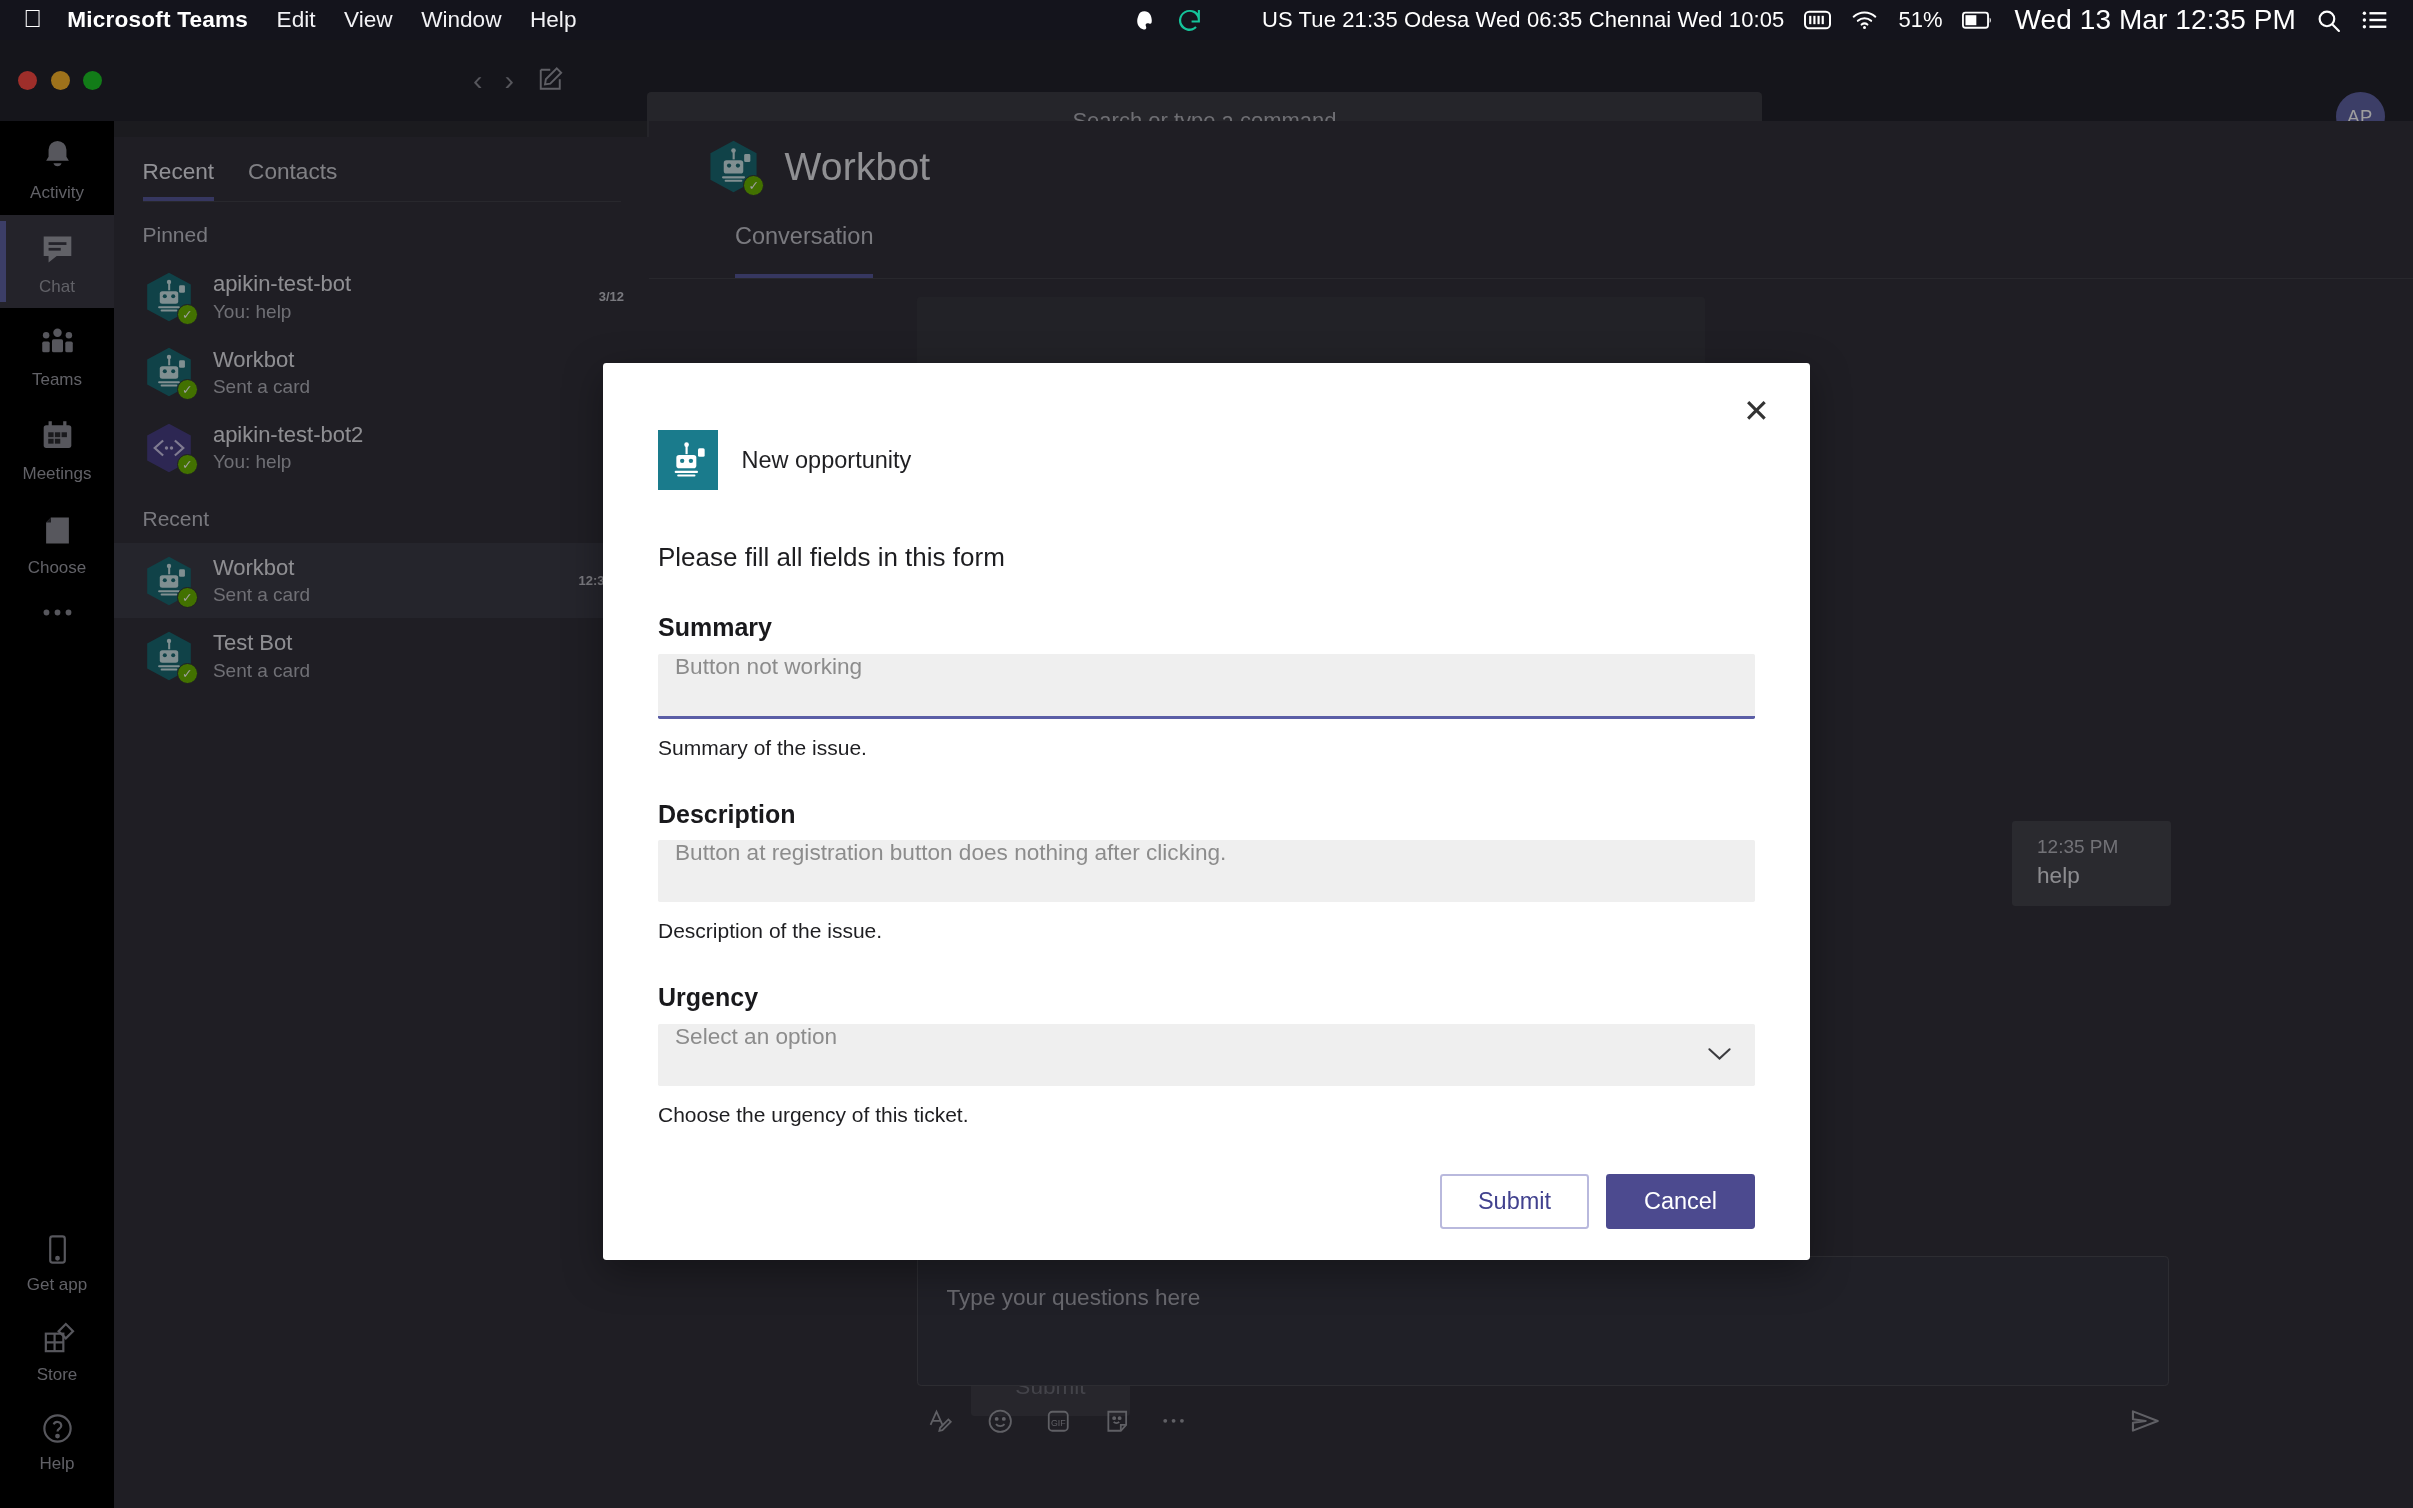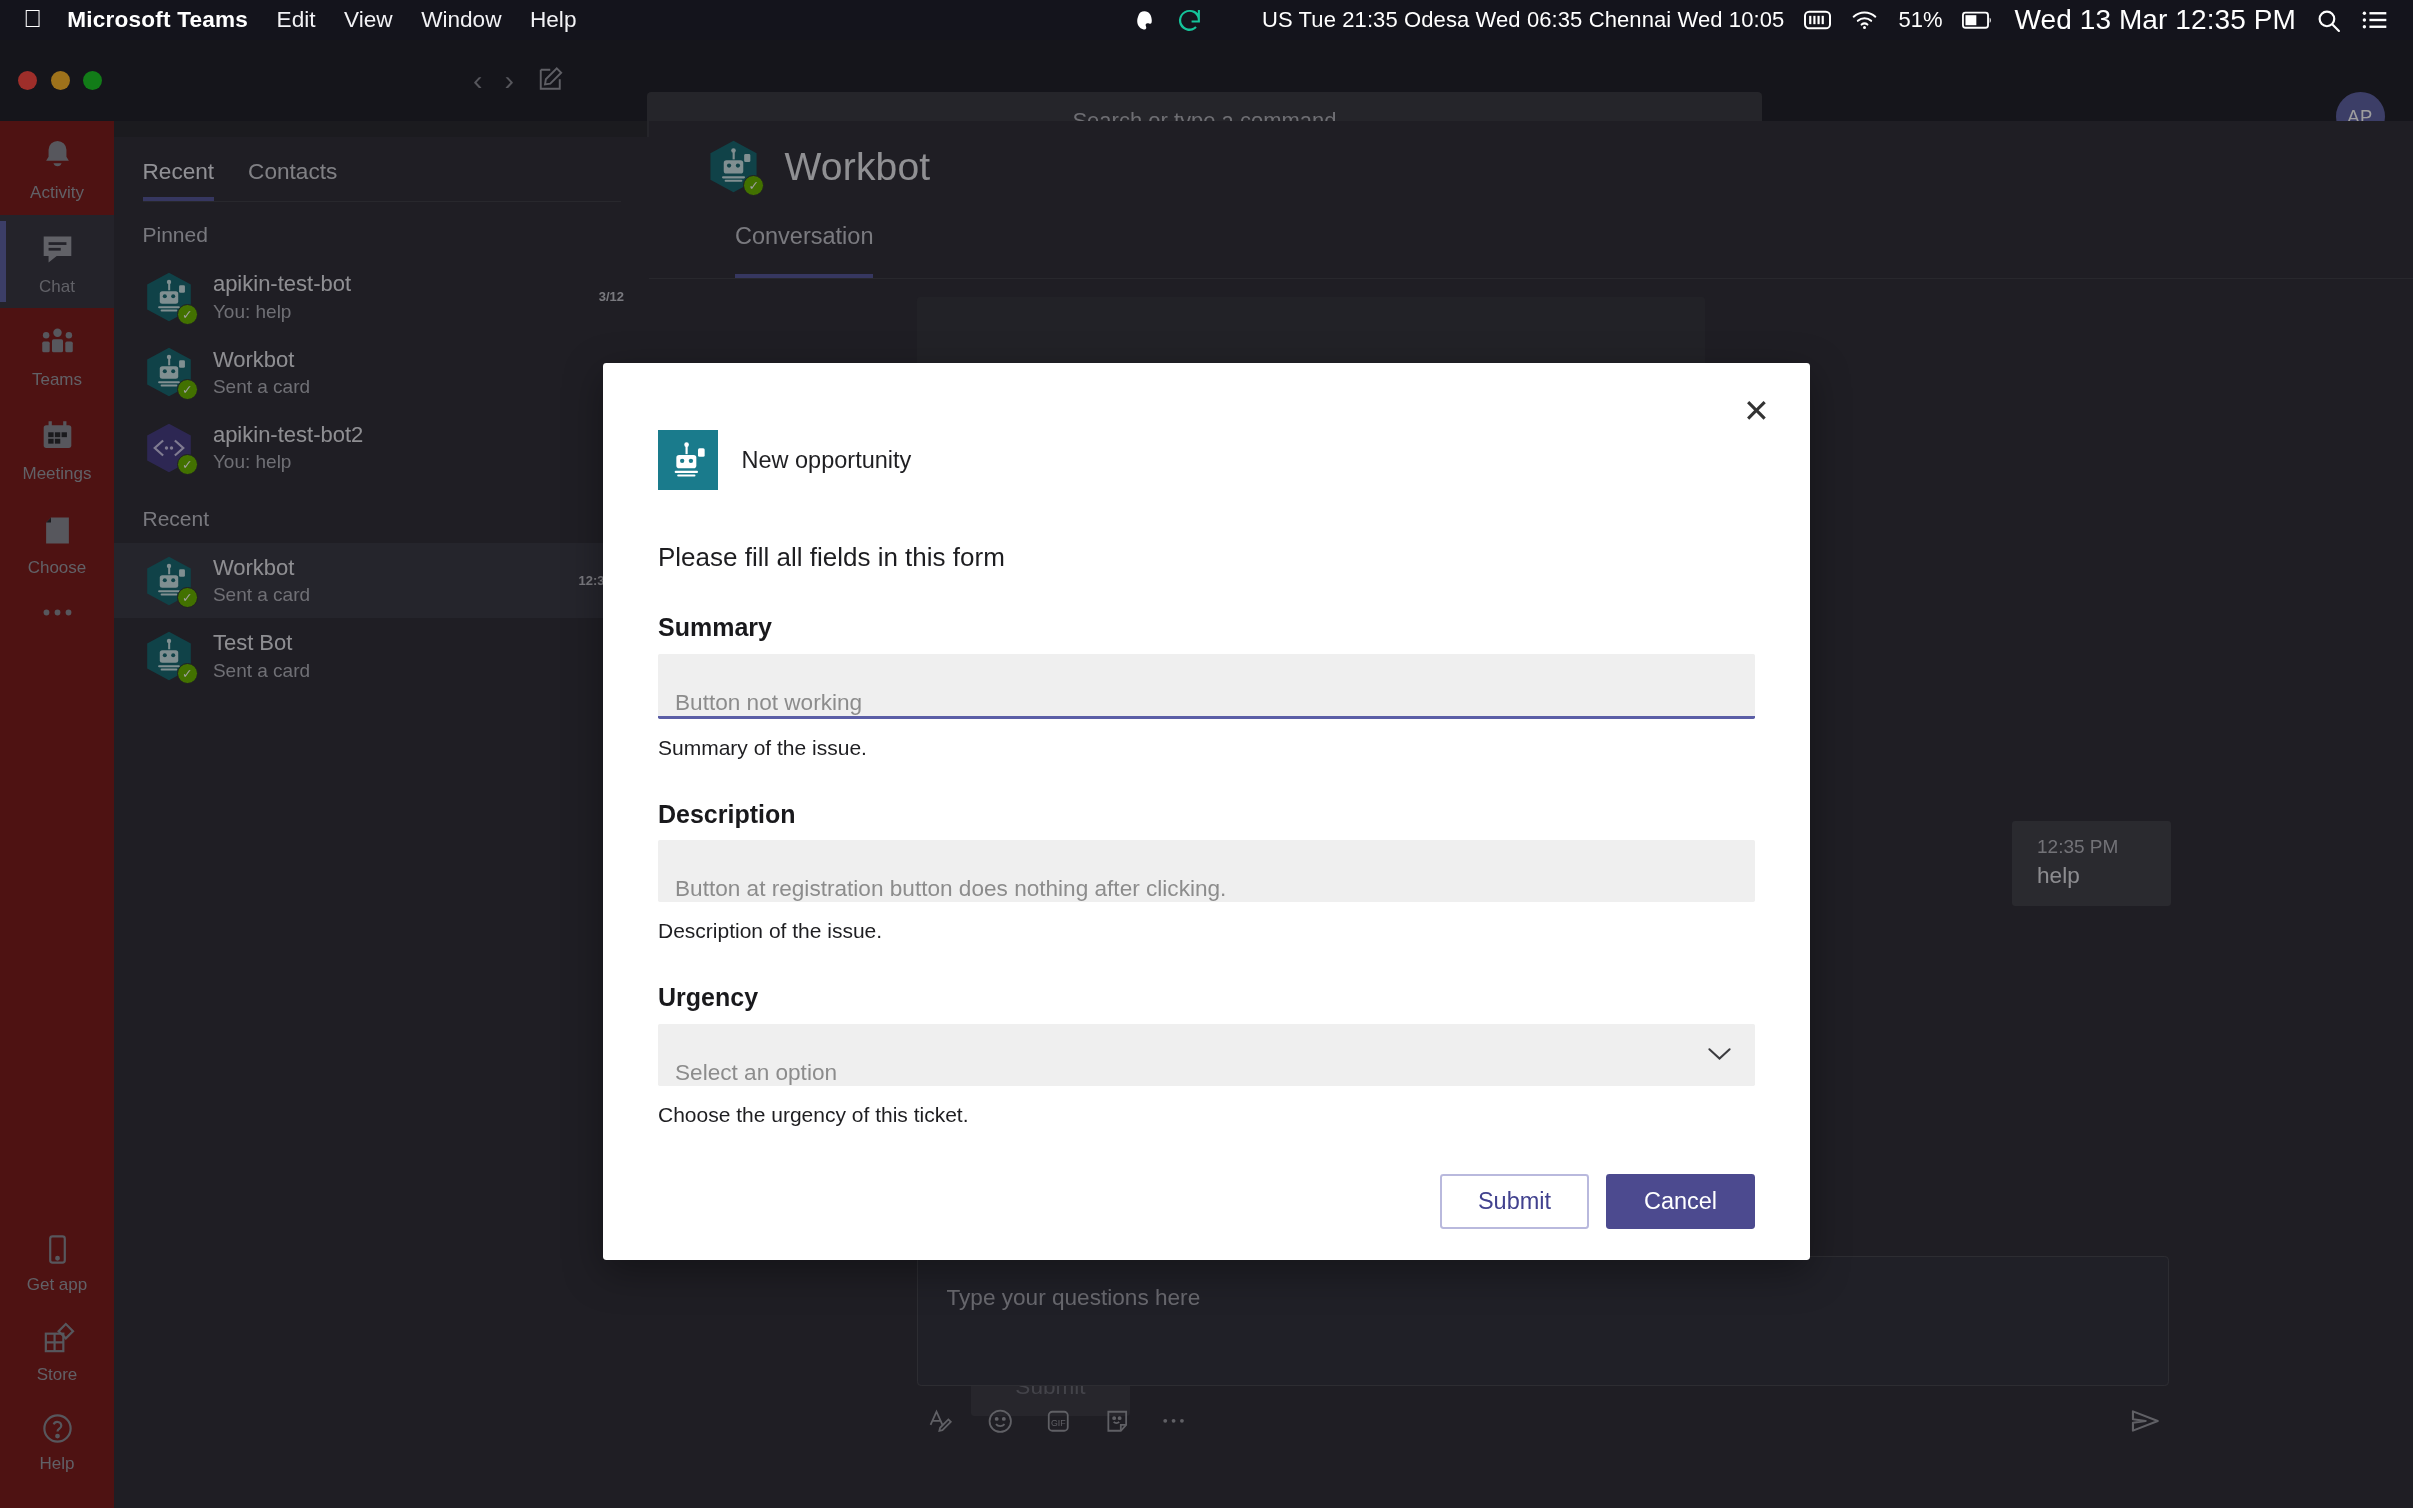--- a/index.html
+++ b/index.html
@@ -69,21 +69,21 @@
     position: absolute; right: 28.5px; top: 52px;
     width: 49px; height: 49px; border-radius: 50%;
     background: #6264a7; color: #fff;
     display:flex; align-items:center; justify-content:center;
     font-size: 18.4px; letter-spacing: 0.4px;
   }
 
   
   .rail {
     position: absolute; top: 81px; left: 0; width: 114px; height: 1387px;
-    background: #7f1d1d;
+    background: #000000;
     display: flex; flex-direction: column; align-items: center;
   }
   .rail-item {
     width: 114px; padding: 15px 0 11.7px; text-align: center;
     color: #9d9da6; position: relative;
   }
   .rail-item.active { background: #3a3945; }
   .rail-item.active::before {
     content: ""; position: absolute; left: 0; top: 6.7px;
     width: 5.9px; height: calc(100% - 13.4px); background: #6264a7;
@@ -192,21 +192,21 @@
   }
   .bot-tile { width: 60px; height: 60px; background: #1a7b8c; flex:none; }
   .modal-botname { font-size: 23.5px; color: #1f1f22; }
   .modal-sub { font-size: 26px; color: #1d1d20; padding: 52px 0 0 55px; }
 
   .field { padding: 0 55px; }
   .field-label { font-size: 25px; font-weight: bold; color: #19191c; margin-top: 40px; }
   .field-input {
     margin-top: 11.7px; height: 62px; background: #efefef;
     border: none; width: 100%;
-    display: flex; align-items: flex-end; padding: 0 17px;
+    display: flex; align-items: flex-start; padding: 0 17px;
     font-size: 22.6px; color: #8c8c8c;
     border-radius: 1.7px;
   }
   .field-input.focused { border-bottom: 3.4px solid #5b5ea6; height: 65px; }
   .field-hint { font-size: 21px; color: #1e1e21; margin-top: 17px; }
   .select-wrap { position: relative; }
   .chev {
     position: absolute; right: 22px; top: 50%; transform: translateY(-50%);
     color: #3b3b3f;
   }

